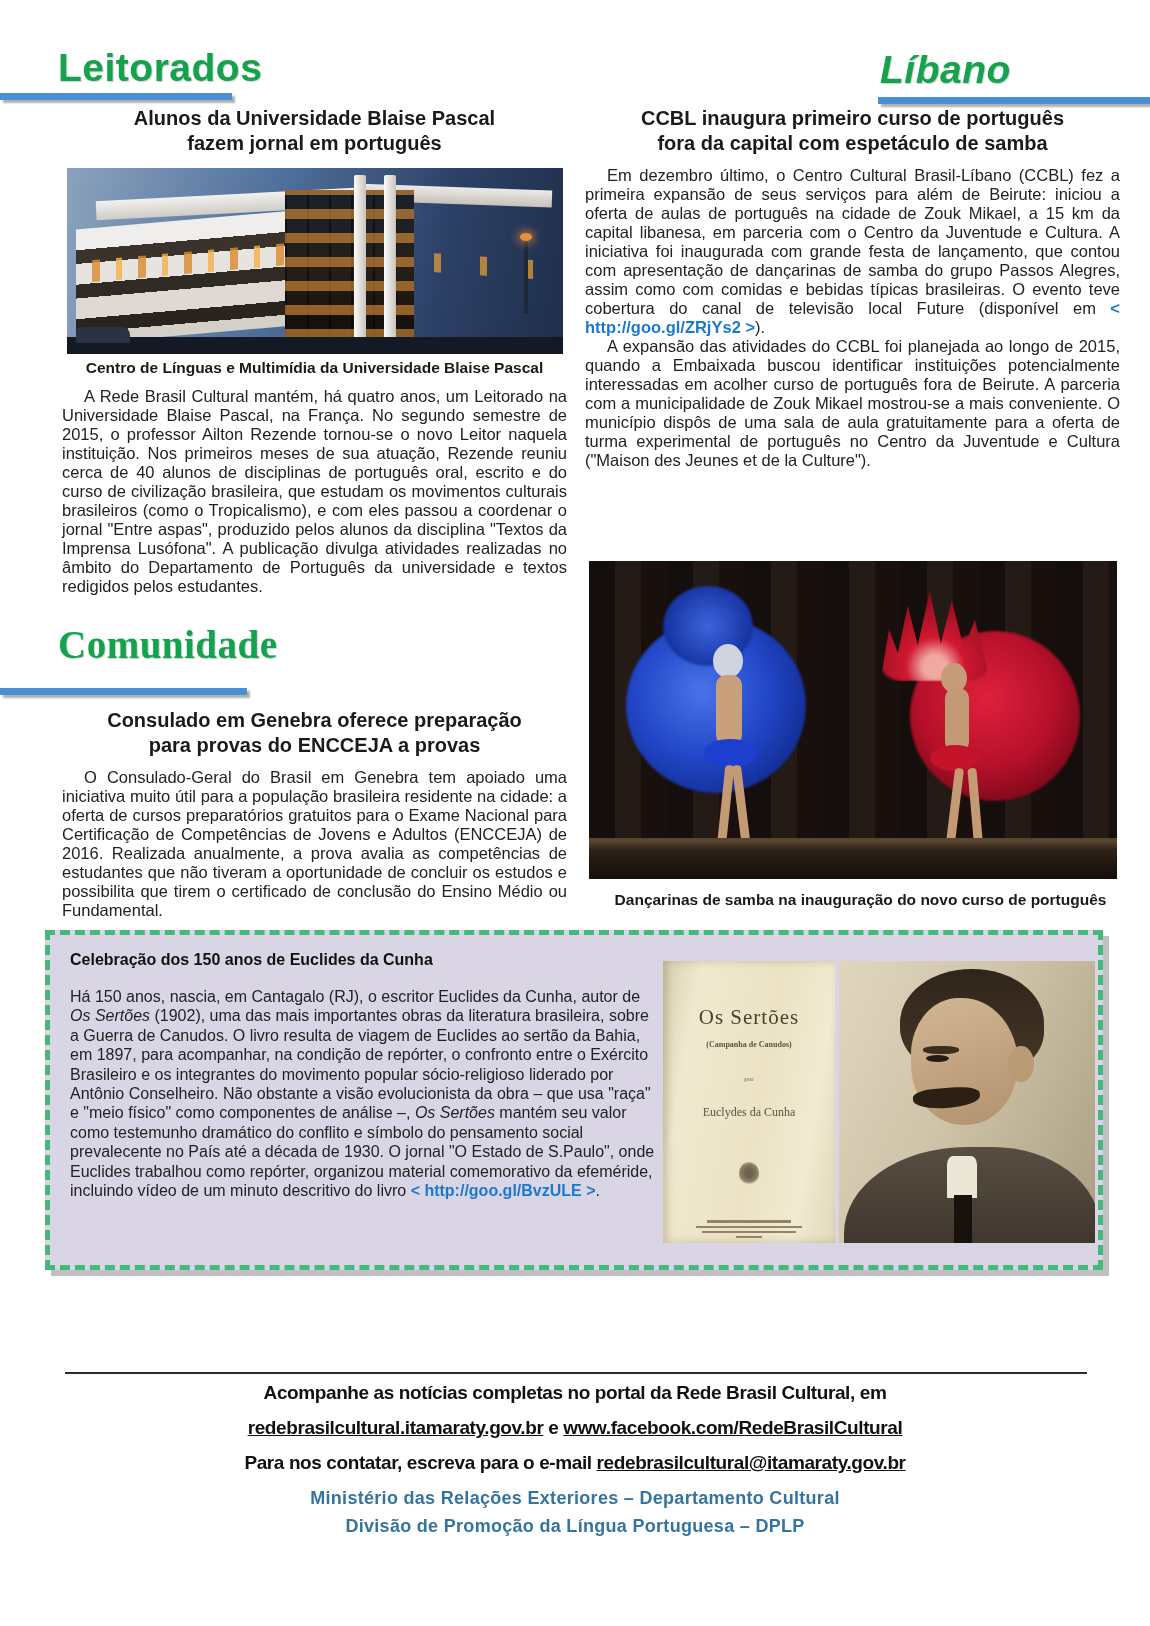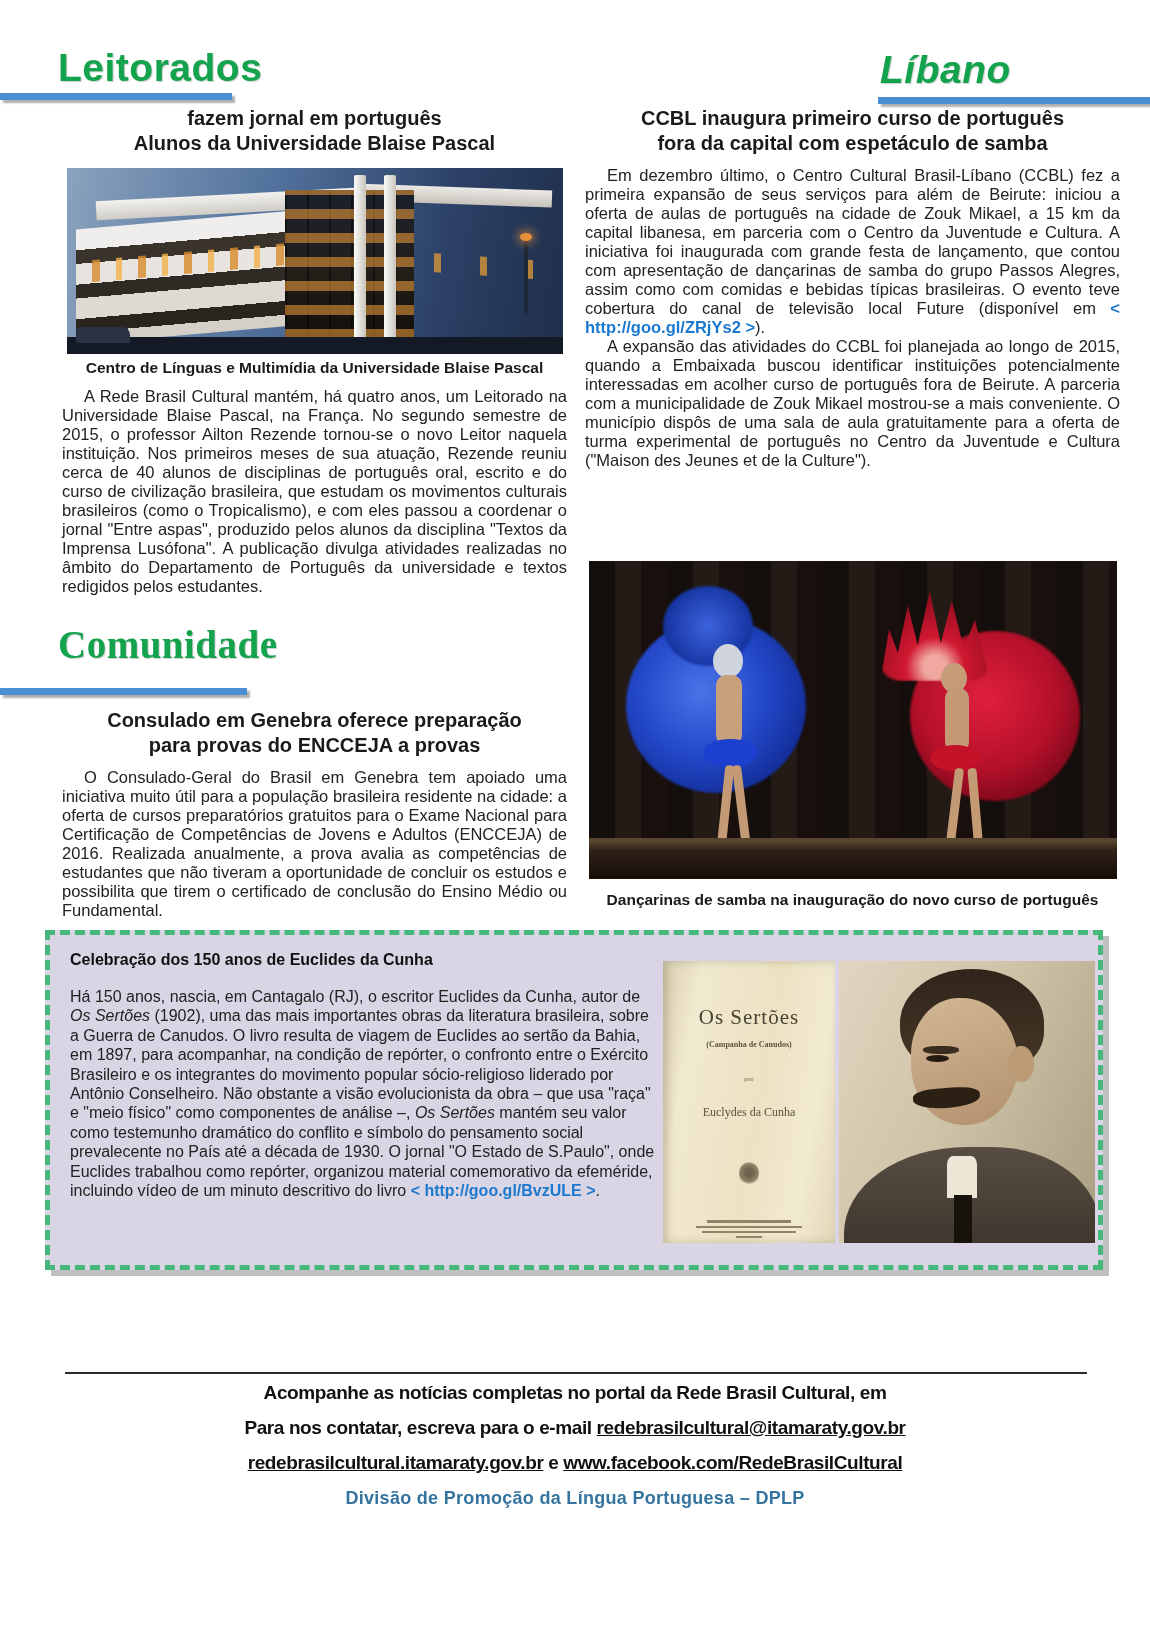--- a/index.html
+++ b/index.html
@@ -192,22 +192,22 @@
 <div id="page">
 
   <div class="section-heading" style="left:58px; top:46px;">Leitorados</div>
   <div class="section-bar" style="left:0; top:93px; width:232px;"></div>
 
   <div class="section-heading" style="left:880px; top:48px;font-style:italic;">Líbano</div>
   <div class="section-bar" style="left:878px; top:97px; width:272px;"></div>
 
   <div class="col" style="left:62px; top:106px; width:505px;">
     <div class="article-title">
+      <div>Alunos da Universidade Blaise Pascal</div>
       <div>fazem jornal em português</div>
-      <div>Alunos da Universidade Blaise Pascal</div>
     </div>
 
     <div class="photo-building">
       <div class="pb-roof"></div>
       <div class="pb-roof2"></div>
       <div class="pb-facade-left"></div>
       <div class="pb-lit-left"></div>
       <div class="pb-glass"></div>
       <div class="pb-col1"></div>
       <div class="pb-col2"></div>
@@ -253,21 +253,21 @@
       <div class="ps-leg bl2"></div>
       <div class="ps-fan-red"></div>
       <div class="ps-crown-red"></div>
       <div class="ps-head-red"></div>
       <div class="ps-torso-red"></div>
       <div class="ps-skirt-red"></div>
       <div class="ps-leg rl1"></div>
       <div class="ps-leg rl2"></div>
       <div class="ps-floor"></div>
     </div>
-    <div class="photo-caption" style="position:absolute; left:0; top:780px; width:535px;">Dançarinas de samba na inauguração do novo curso de português</div>
+    <div class="photo-caption" style="position:absolute; left:8px; top:780px; width:535px;">Dançarinas de samba na inauguração do novo curso de português</div>
   </div>
 
   <div id="feature-box">
     <div class="box-title">Celebração dos 150 anos de Euclides da Cunha</div>
 
     <p class="box-text"><span>Há 150 anos, nascia, em Cantagalo (RJ), o escritor Euclides da Cunha, autor de </span><i>Os Sertões</i><span> (1902), uma das mais importantes obras da literatura brasileira, sobre a Guerra de Canudos. O livro resulta de viagem de Euclides ao sertão da Bahia, em 1897, para acompanhar, na condição de repórter, o confronto entre o Exército Brasileiro e os integrantes do movimento popular sócio-religioso liderado por Antônio Conselheiro. Não obstante a visão evolucionista da obra – que usa "raça" e "meio físico" como componentes de análise –, </span><i>Os Sertões</i><span> mantém seu valor como testemunho dramático do conflito e símbolo do pensamento social prevalecente no País até a década de 1930. O jornal "O Estado de S.Paulo", onde Euclides trabalhou como repórter, organizou material comemorativo da efeméride, incluindo vídeo de um minuto descritivo do livro </span><a class="link">&lt; http://goo.gl/BvzULE &gt;</a><span>.</span></p>
 
     <div class="book-cover">
       <div class="bc-title">Os Sertões</div>
       <div class="bc-subtitle">(Campanha de Canudos)</div>
@@ -292,21 +292,22 @@
       <div class="pt-suit"></div>
       <div class="pt-collar"></div>
       <div class="pt-tie"></div>
     </div>
   </div>
 
   <div id="footer-rule"></div>
 
   <div id="footer-lines">
     <p>Acompanhe as notícias completas no portal da Rede Brasil Cultural, em</p>
+    <p><a class="flink">redebrasilcultural.itamaraty.gov.br</a><span> e </span><a class="flink">www.facebook.com/RedeBrasilCultural</a></p>
     <p><span>Para nos contatar, escreva para o e-mail </span><a class="flink">redebrasilcultural@itamaraty.gov.br</a></p>
-    <p><a class="flink">redebrasilcultural.itamaraty.gov.br</a><span> e </span><a class="flink">www.facebook.com/RedeBrasilCultural</a></p>
   </div>
 
   <div id="ministry">
+    <div>Ministério das Relações Exteriores – Departamento Cultural</div>
     <div>Divisão de Promoção da Língua Portuguesa – DPLP</div>
   </div>
 
 </div>
 
 </body></html>

